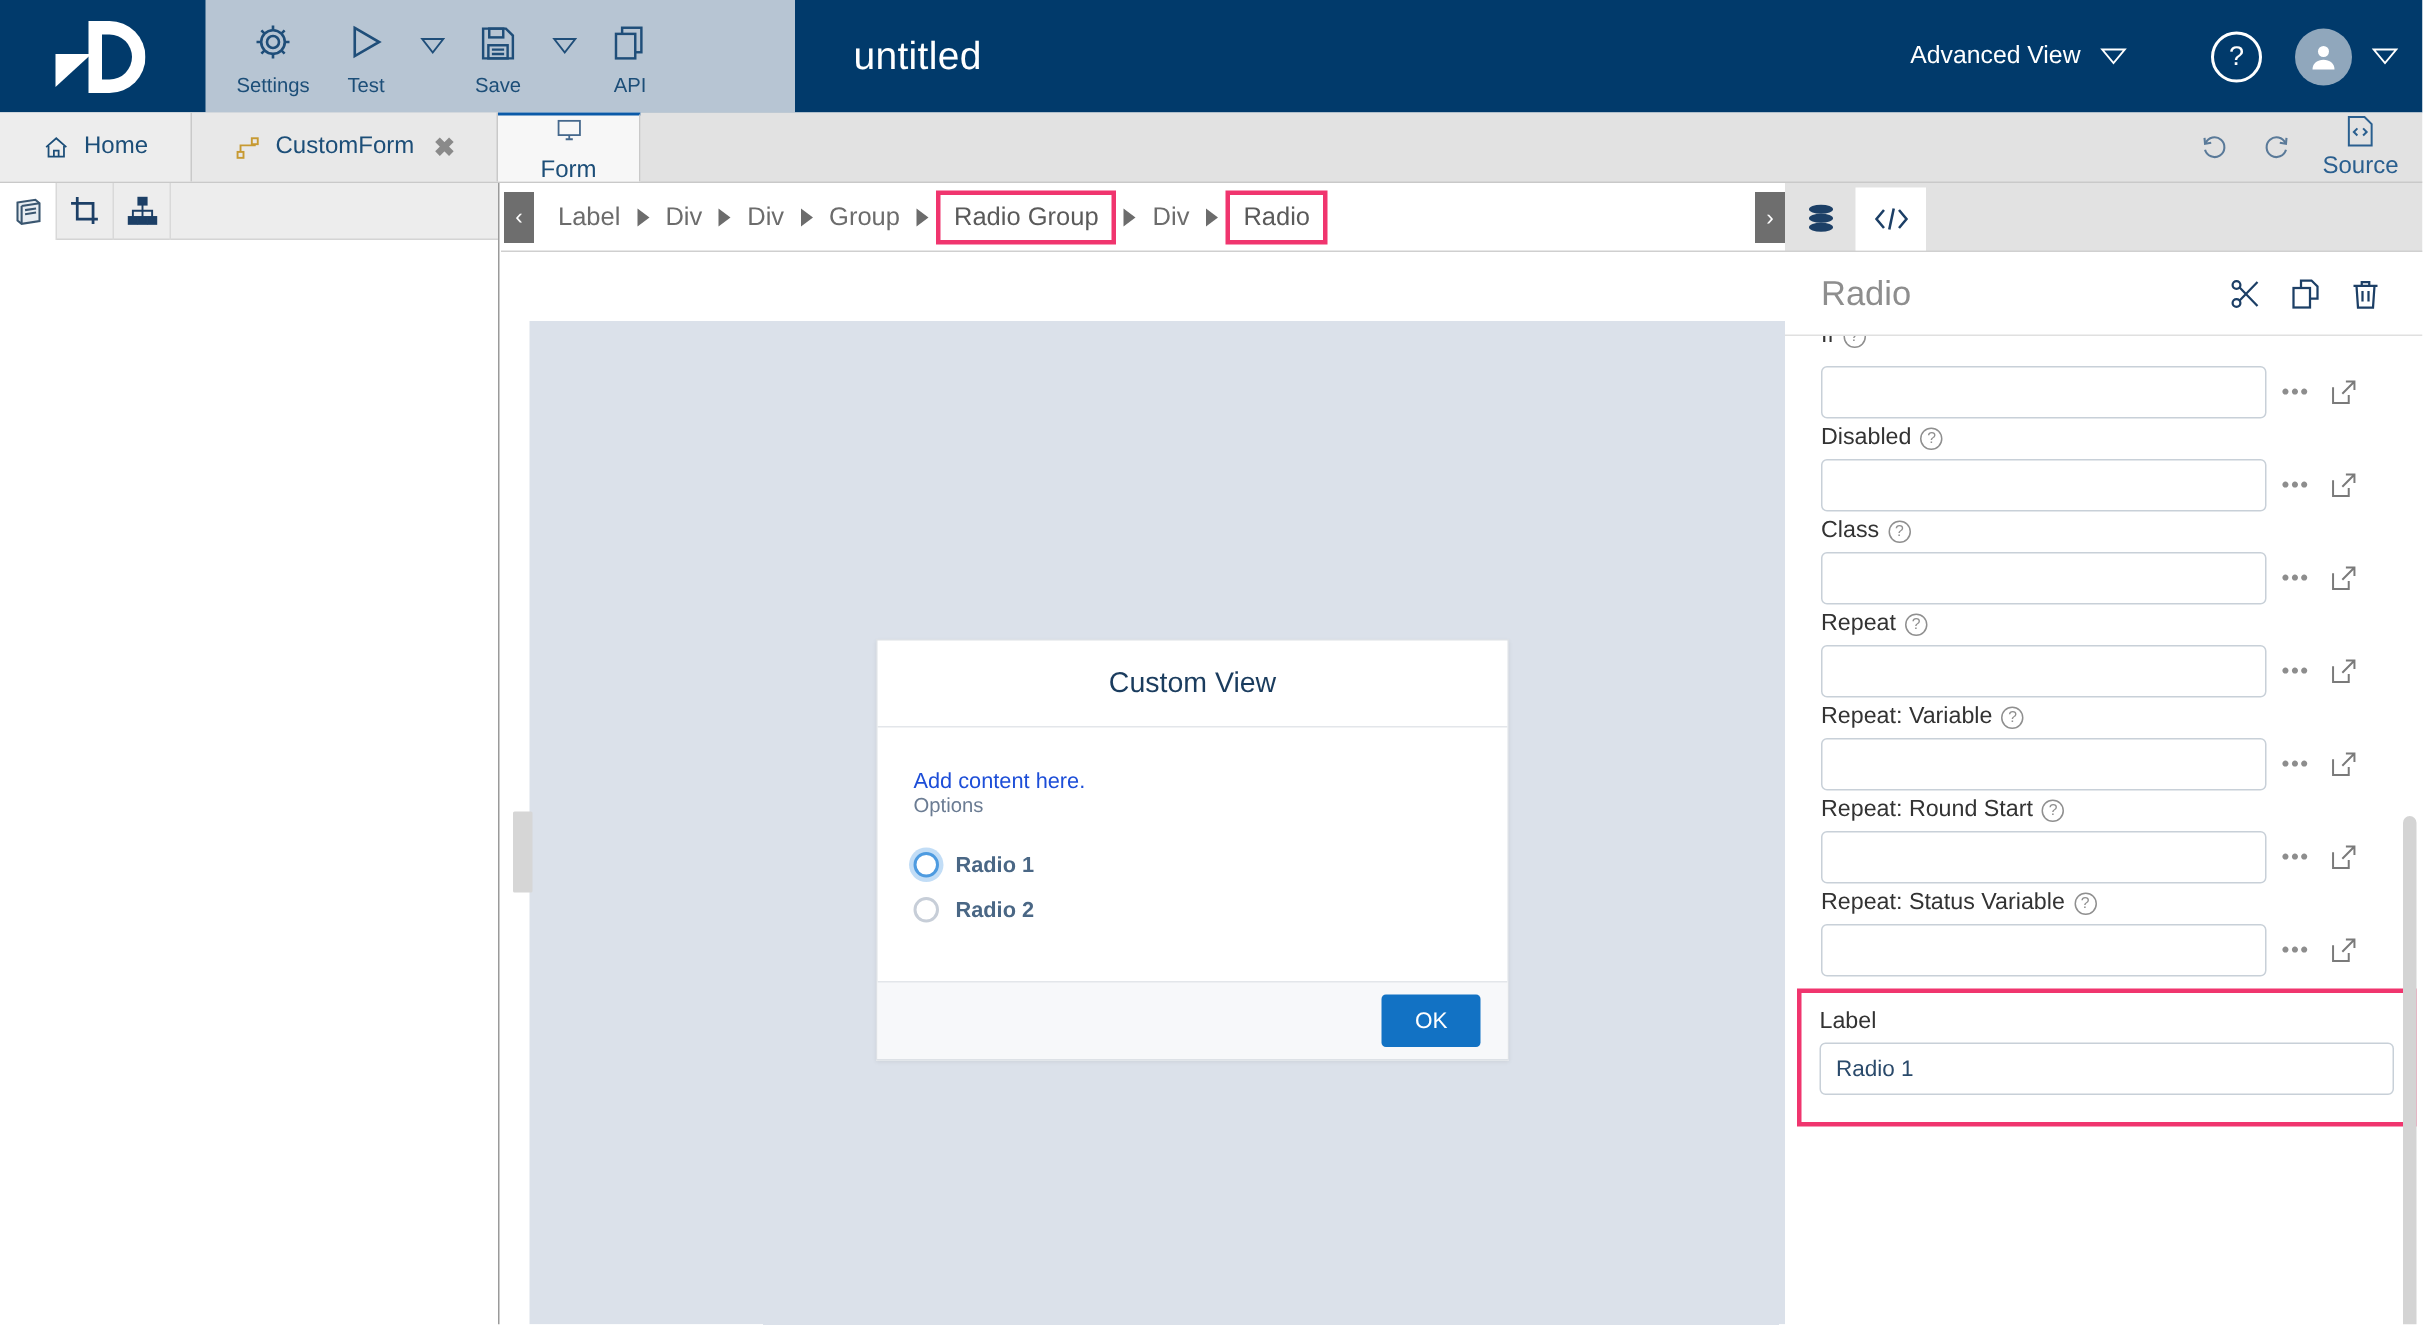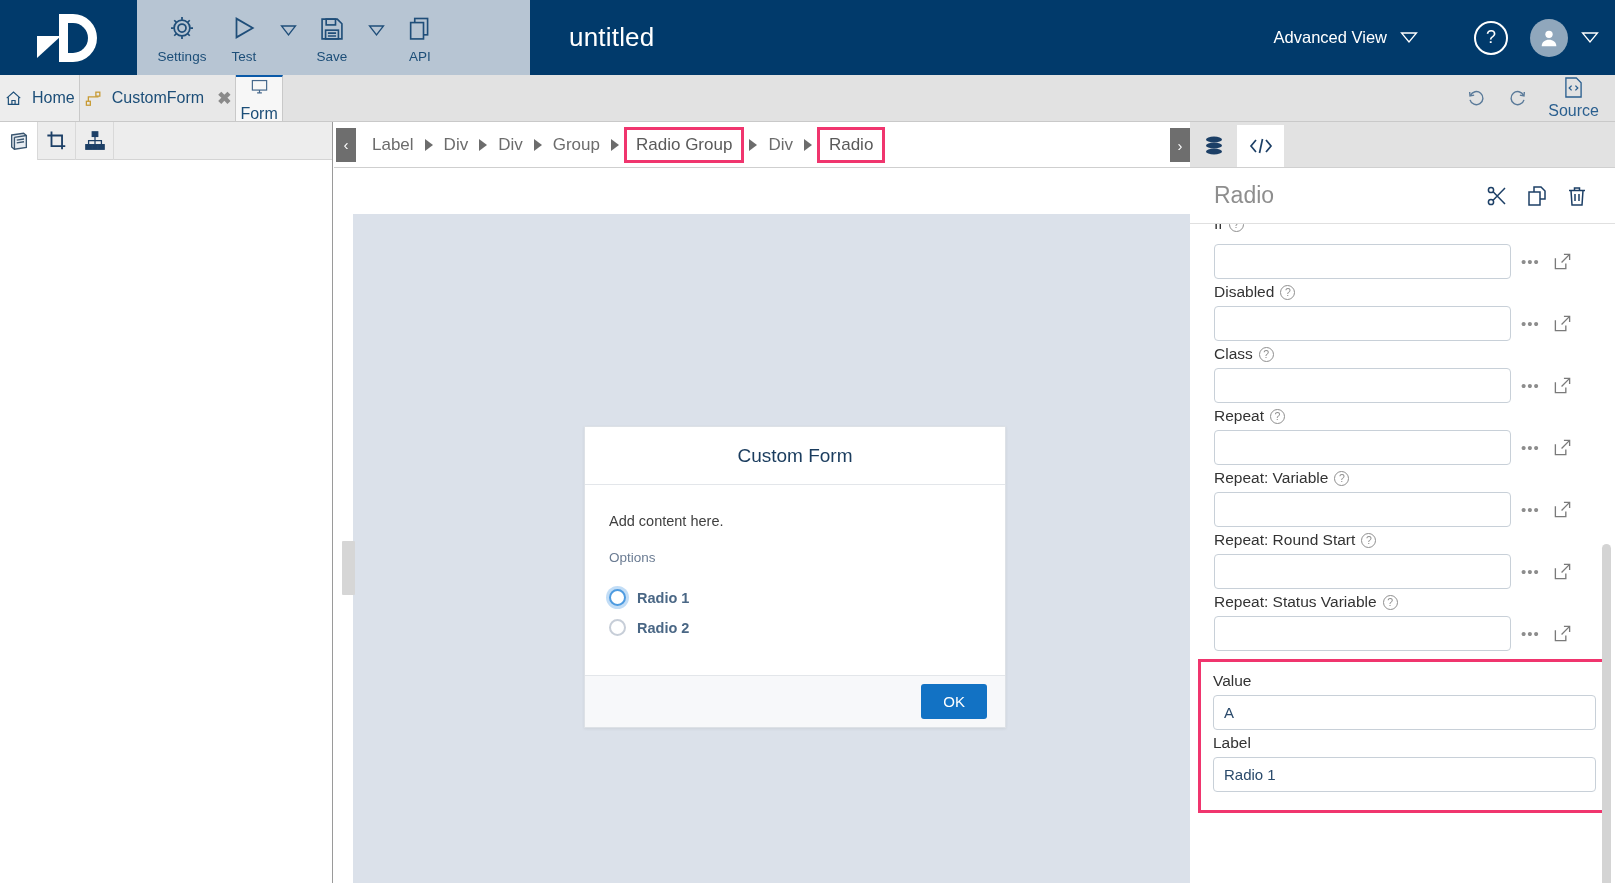--- a/index.html
+++ b/index.html
@@ -66,21 +66,21 @@
     display: flex; align-items: center; justify-content: center; cursor: pointer;
   }
 
   
   .tabbar {
     position: absolute; left: 0; top: 75px; width: 1615px; height: 47px;
     background: #E2E2E2; border-bottom: 1px solid #c9c9c9;
     display: flex; align-items: stretch;
   }
   .tab {
-    display: flex; align-items: center; gap: 9px; padding: 0 4px;
+    display: flex; align-items: center; gap: 9px; padding: 0 28px;
     border-right: 1px solid #c9c9c9; font-size: 16px; color: #1c4e78; cursor: pointer;
   }
   .tab.home { background: #EDEDED; }
   .tab.inactive { background: #E8E8E8; }
   .tab.active { background: #F7F7F7; border-top: 2px solid #0B5AA8; flex-direction: column; }
   .tab-x { color: #8a8a8a; font-size: 17px; font-weight: bold; cursor: pointer; margin-left: 4px; }
   .tabbar-right {
     margin-left: auto; display: flex; align-items: center; gap: 20px; padding-right: 16px;
     color: #45688c;
   }
@@ -144,21 +144,21 @@
   .dialog {
     position: absolute; left: 231px; top: 212px; width: 422px;
     background: #ffffff; border: 1px solid #DDE1E6;
     box-shadow: 0 1px 3px rgba(0,0,0,.07);
   }
   .dlg-head {
     height: 58px; display: flex; align-items: center; justify-content: center;
     font-size: 19px; color: #1A3C5E; border-bottom: 1px solid #E3E6EA;
   }
   .dlg-body { padding: 28px 24px 26px 24px; min-height: 150px; }
-  .dlg-text { font-size: 14.5px; color: #404040; margin-bottom: 21px; }
+  .dlg-text { font-size: 14.5px; color: #1d4ed8; }
   .dlg-optlabel { font-size: 13.5px; color: #6B7C93; margin-bottom: 24px; }
   .radio-row { display: flex; align-items: center; gap: 11px; margin-bottom: 13px; cursor: pointer; }
   .radio-dot {
     width: 17px; height: 17px; border-radius: 50%; border: 2px solid #C7CED8;
     background: #fff; flex: none;
   }
   .radio-dot.focus {
     border-color: #4E9BE0; box-shadow: 0 0 0 3px rgba(120,180,235,.45);
   }
   .radio-lbl { font-size: 14.5px; font-weight: bold; color: #4A6785; }
@@ -427,21 +427,21 @@
         <span class="crumb hl">Radio</span>
       </div>
       <div class="crumb-nav-r">›</div>
     </div>
 
     <div class="canvas">
       <div class="splitter"></div>
       <div class="canvas-inner">
 
         <div class="dialog">
-          <div class="dlg-head">Custom Form</div>
+          <div class="dlg-head">Custom View</div>
           <div class="dlg-body">
             <div class="dlg-text">Add content here.</div>
             <div class="dlg-optlabel">Options</div>
             <div class="radio-row">
               <span class="radio-dot focus"></span>
               <span class="radio-lbl">Radio 1</span>
             </div>
             <div class="radio-row">
               <span class="radio-dot"></span>
               <span class="radio-lbl">Radio 2</span>
@@ -623,27 +623,20 @@
                 <path d="M2.5 6.5v11h11v-5.5"></path>
                   <path d="M9 11 L17.5 2.5M11.5 2.5h6v6"></path>
               </svg>
             </span>
           </div>
         </div>
       </div>
 
       <div class="attrs-box">
 
-        <div class="fld">
-          <div class="attr-lbl">Value</div>
-          <div class="fld-row">
-            <input class="fld-input" value="A" style="">
-
-          </div>
-        </div>
 
         <div class="fld">
           <div class="attr-lbl">Label</div>
           <div class="fld-row">
             <input class="fld-input" value="Radio 1" style="">
 
           </div>
         </div>
       </div>
 

